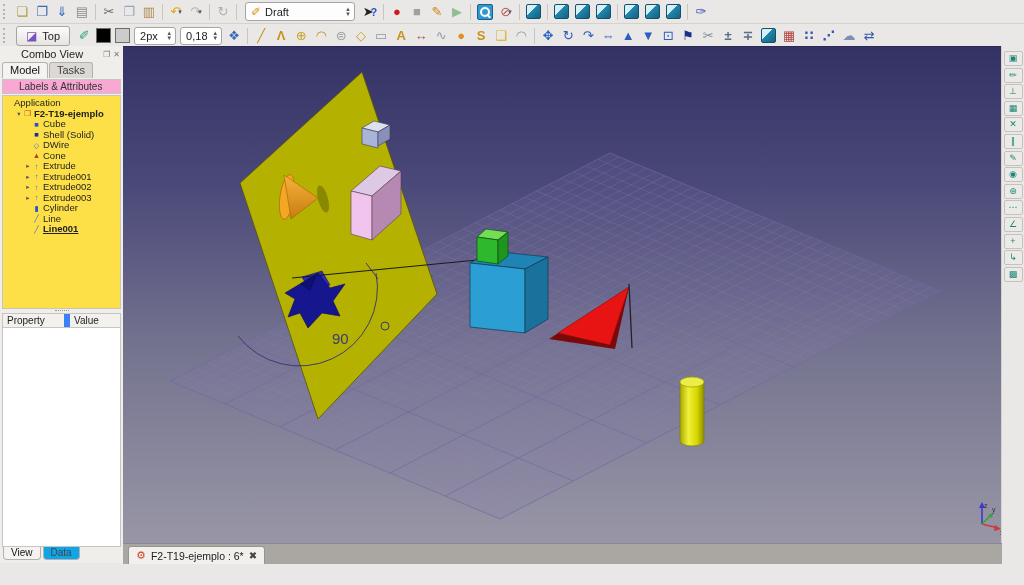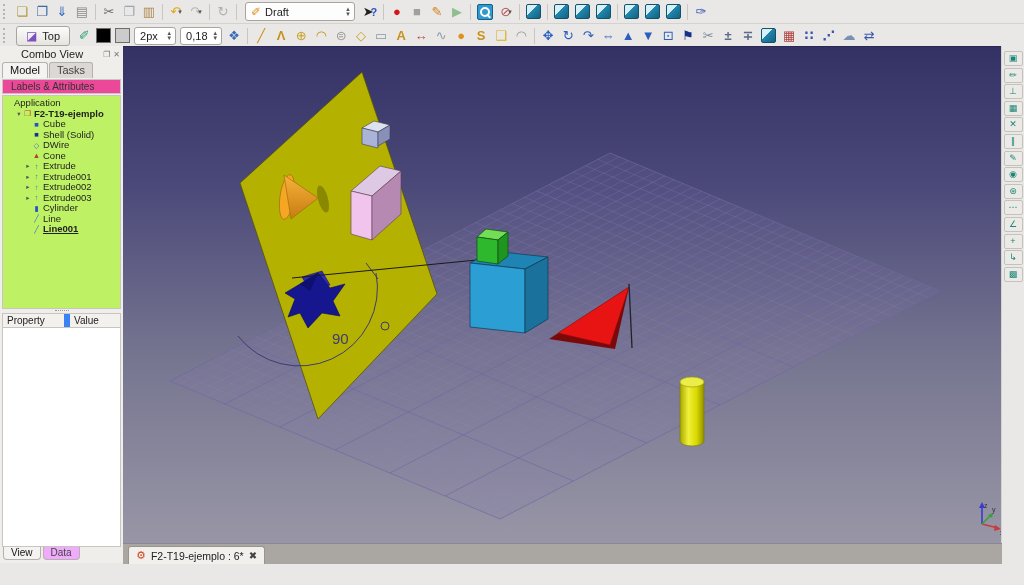--- a/index.html
+++ b/index.html
@@ -39,37 +39,37 @@
   
   .leftpanel{position:absolute;left:0;top:46px;width:123px;height:517px;background:#f0eeeb;
              border-right:1px solid #b5b2ad;display:flex;flex-direction:column;font-size:11px;}
   .cvheader{display:flex;align-items:center;height:14px;padding:1px 3px 0 4px;}
   .cvheader .title{flex:1;text-align:center;}
   .winbtn{font-size:8px;color:#777;margin-left:3px;}
   .cvtabs{display:flex;align-items:flex-end;height:17px;padding-left:2px;}
   .cvtab{padding:1px 7px 2px;border:1px solid #b5b2ad;border-bottom:none;
          border-radius:3px 3px 0 0;background:#dcd9d4;margin-right:1px;font-size:11px;color:#444;}
   .cvtab.active{background:#f5f3f1;color:#111;}
-  .treehdr{margin:1px 2px;border:1px solid #c8c5c0;background:#ec4899;
-           padding:1px 8px;font-size:10px;height:11px;color:#333;}
-  .tree{background:#bef264;border:1px solid #c8c5c0;margin:0 2px;height:210px;overflow:hidden;
+  .treehdr{margin:1px 2px;border:1px solid #c8c5c0;background:#f9a8d4;
+           padding:1px 16px;font-size:10px;height:11px;color:#333;}
+  .tree{background:#fde047;border:1px solid #c8c5c0;margin:0 2px;height:210px;overflow:hidden;
         font-size:9.5px;padding-top:2px;}
   .trow{display:flex;align-items:center;height:10.5px;line-height:10.5px;white-space:nowrap;}
   .trow .exp{width:8px;font-size:6.5px;color:#555;text-align:center;flex:0 0 auto;}
   .trow .ticn{width:9px;font-size:7.5px;margin-right:2px;text-align:center;flex:0 0 auto;line-height:1;}
   .splitter{height:4px;display:flex;align-items:center;justify-content:center;}
   .splitter i{width:14px;height:2px;border-top:1px dotted #9a978f;}
   .prophdr{display:flex;margin:0 2px;border:1px solid #c8c5c0;background:#f3f1ee;
            font-size:10px;height:13px;align-items:center;}
   .prophdr .c1{width:57px;padding-left:4px;border-right:6px solid #3b82f6;height:100%;display:flex;align-items:center;}
   .prophdr .c2{flex:1;padding-left:4px;}
   .propbody{background:#fff;border:1px solid #c8c5c0;border-top:none;margin:0 2px;flex:1;}
   .bottomtabs{display:flex;align-items:flex-start;height:16px;padding:0 0 0 3px;}
   .btab{font-size:10px;padding:0 7px 1px;border:1px solid #b5b2ad;border-top:none;
-        border-radius:0 0 4px 4px;background:#f0abfc;margin-right:2px;color:#444;}
+        border-radius:0 0 4px 4px;background:#0ea5e9;margin-right:2px;color:#444;}
   .btab.active{background:#f5f3f1;color:#111;}
   
   .viewport{position:absolute;left:123px;top:46px;width:879px;height:497px;
             background:linear-gradient(#343265 0%,#4b4979 28%,#767590 62%,#9896a6 100%);
             border-top:1px solid #2a2852;}
   .viewport svg{display:block;}
   
   .rightstrip{position:absolute;right:0;top:46px;width:22px;height:517px;background:#e9e8e6;
               border-left:1px solid #d4d2cd;}
   .snapbar{display:flex;flex-direction:column;align-items:center;padding-top:5px;}

